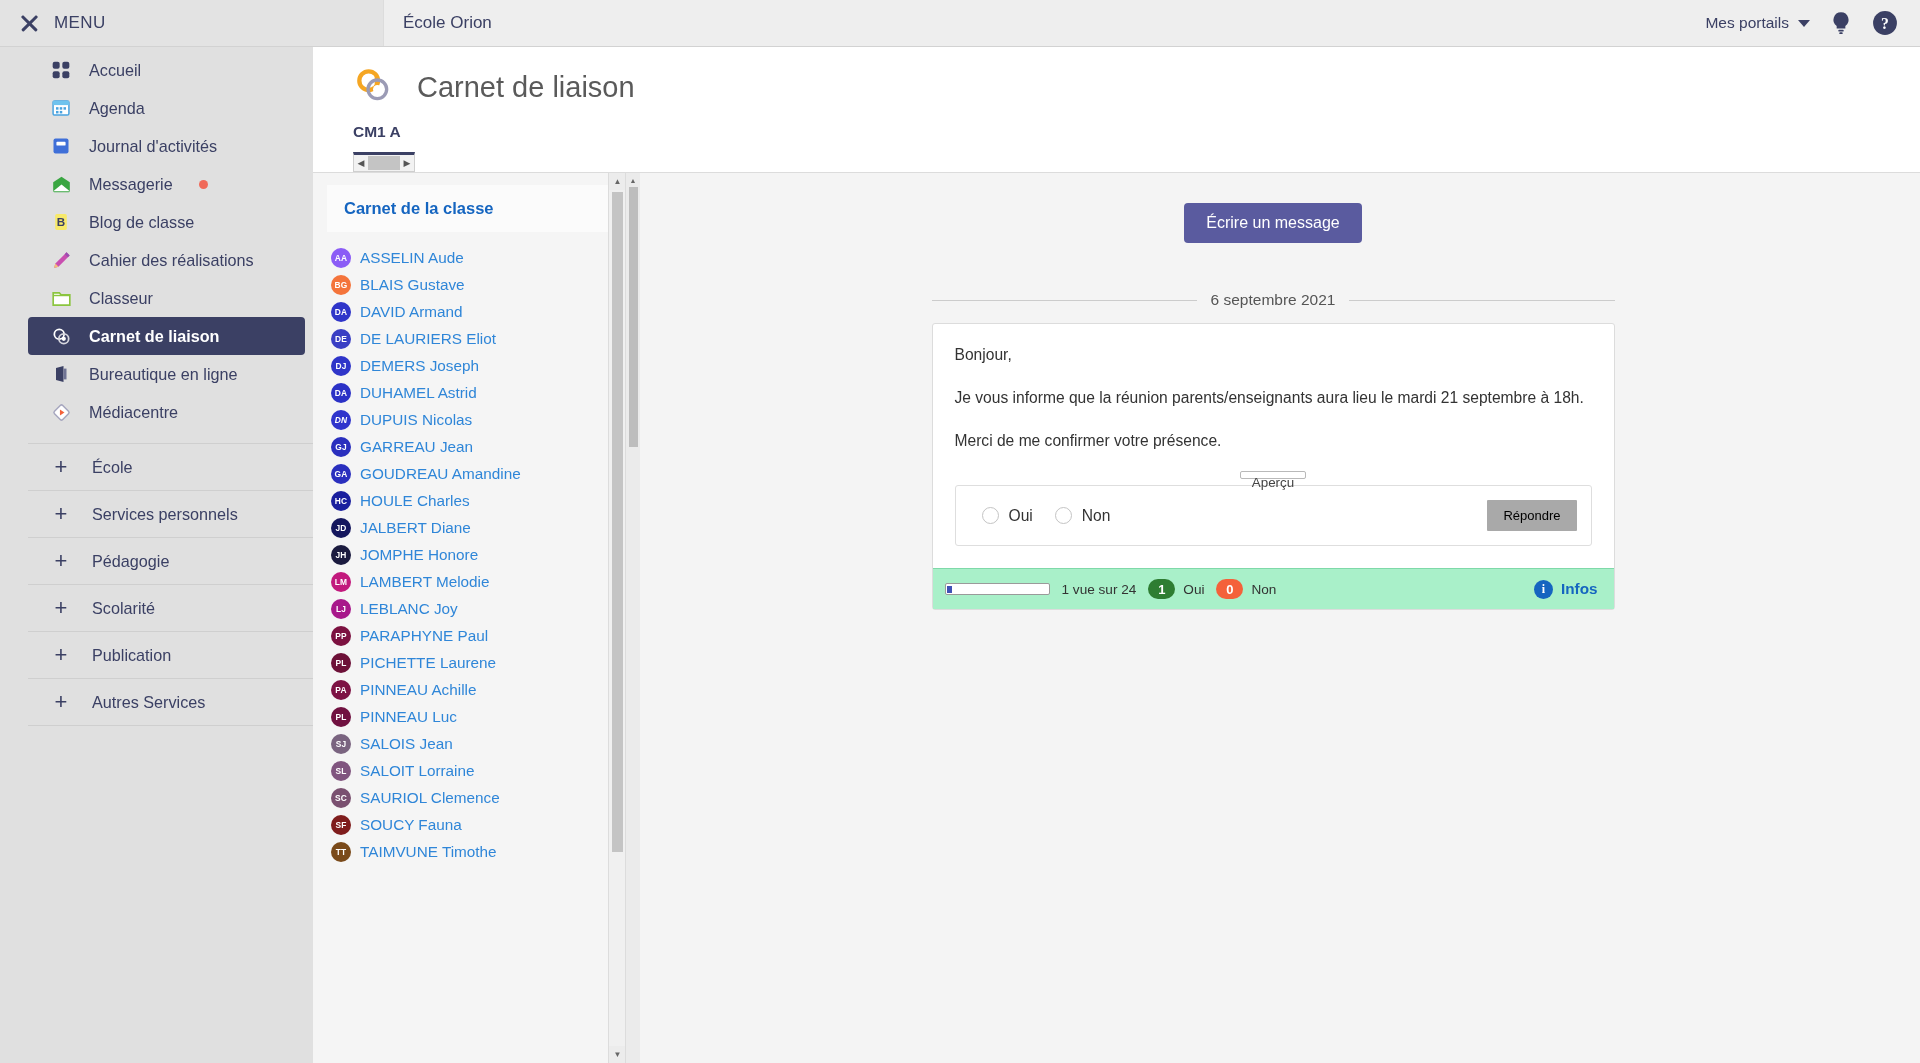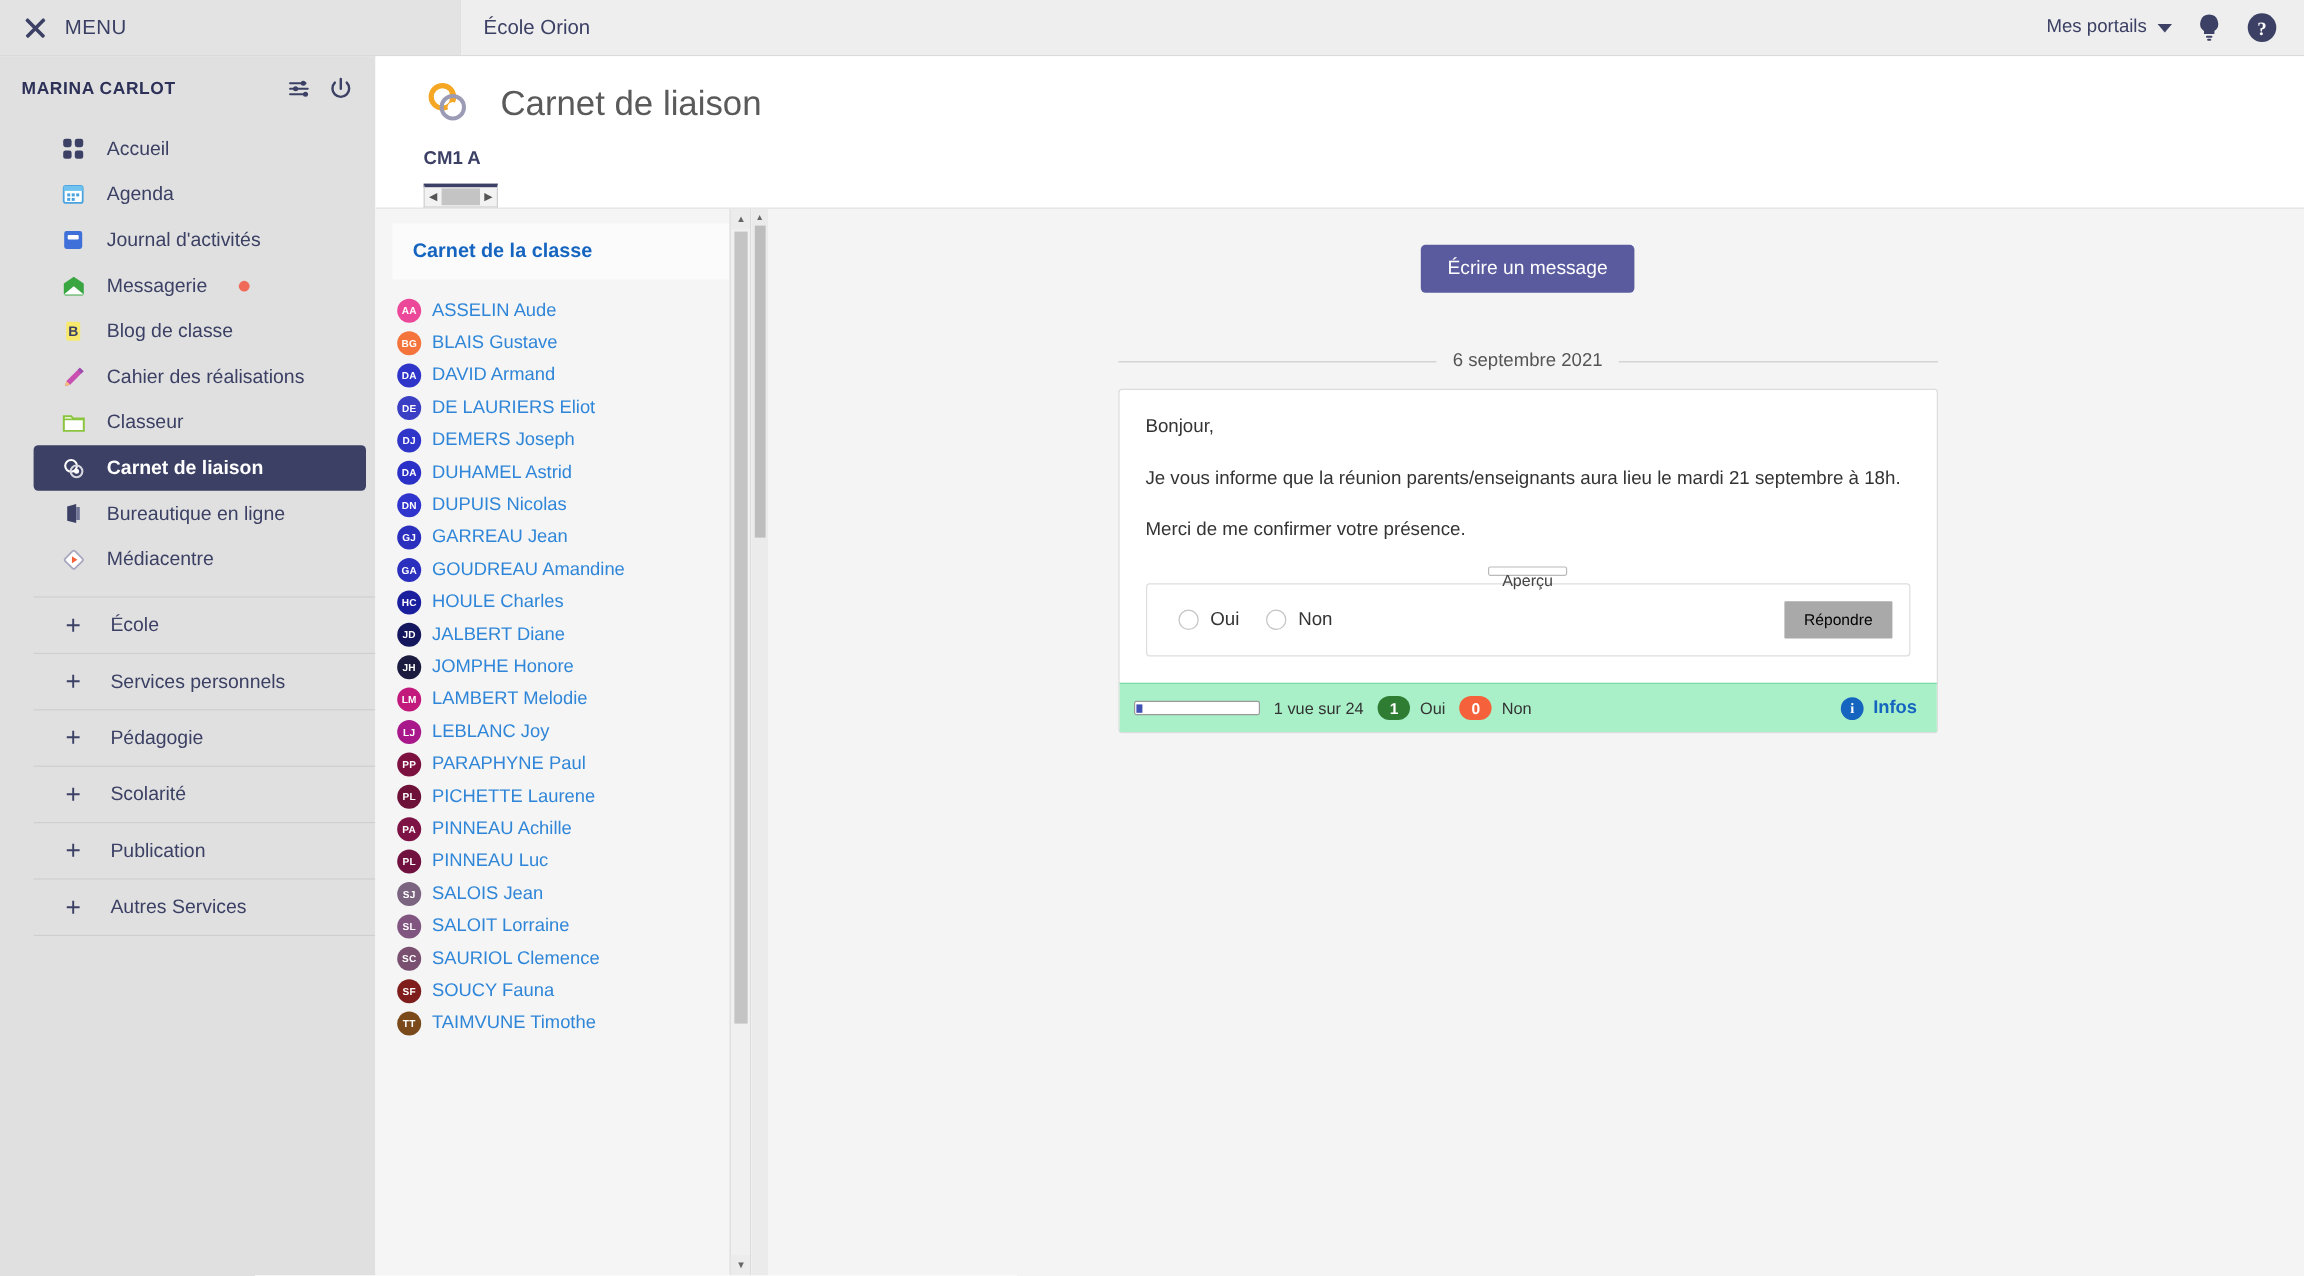--- a/index.html
+++ b/index.html
@@ -287,39 +287,20 @@
           <circle cx="12" cy="12" r="11" fill="#3b4064"></circle>
           <text x="12" y="17.4" text-anchor="middle" font-size="14.5" font-weight="bold" fill="#fff" font-family="Liberation Serif, serif">?</text>
         </svg>
     </span>
   </div>
 </div>
 
 <div class="wrap">
 
   <div class="sidebar">
-    <div class="user-row">
-      <span class="user-name">MARINA CARLOT</span>
-      <span class="user-icon">
-        <svg viewBox="0 0 24 24" width="22" height="22">
-            <g stroke="#3b4064" stroke-width="1.9" stroke-linecap="round">
-              <path d="M3 7h14M3 12h16M3 17h12"></path>
-            </g>
-            <circle cx="15" cy="7" r="2.3" fill="#3b4064"></circle>
-            <circle cx="8" cy="12" r="2.3" fill="#3b4064"></circle>
-            <circle cx="17" cy="17" r="2.3" fill="#3b4064"></circle>
-          </svg>
-      </span>
-      <span class="user-icon">
-        <svg viewBox="0 0 24 24" width="22" height="22">
-            <path d="M12 3v9" stroke="#3b4064" stroke-width="2.2" stroke-linecap="round"></path>
-            <path d="M6.6 6.4a7.6 7.6 0 1 0 10.8 0" fill="none" stroke="#3b4064" stroke-width="2.2" stroke-linecap="round"></path>
-          </svg>
-      </span>
-    </div>
 
     <div class="nav">
 
       <div class="nav-item">
         <span class="nav-ic">
           <svg viewBox="0 0 24 24" width="20" height="20">
               <rect x="2" y="2" width="8.4" height="8.4" rx="2.4" fill="#3b4064"></rect>
               <rect x="13.6" y="2" width="8.4" height="8.4" rx="2.4" fill="#3b4064"></rect>
               <rect x="2" y="13.6" width="8.4" height="8.4" rx="2.4" fill="#3b4064"></rect>
               <rect x="13.6" y="13.6" width="8.4" height="8.4" rx="2.4" fill="#3b4064"></rect>
@@ -482,21 +463,21 @@
       </div>
     </div>
 
     <div class="content">
 
       <div class="students">
         <div class="students-inner">
           <div class="class-head">Carnet de la classe</div>
           <div id="stu-list">
               <div class="stu">
-                <span class="avatar" style="background: #ec4899;">AA</span>
+                <span class="avatar" style="background: #8b5cf6;">AA</span>
                 <span class="stu-name">ASSELIN Aude</span>
               </div>
               <div class="stu">
                 <span class="avatar" style="background: rgb(244, 116, 59);">BG</span>
                 <span class="stu-name">BLAIS Gustave</span>
               </div>
               <div class="stu">
                 <span class="avatar" style="background: rgb(47, 53, 201);">DA</span>
                 <span class="stu-name">DAVID Armand</span>
               </div>
@@ -506,21 +487,21 @@
               </div>
               <div class="stu">
                 <span class="avatar" style="background: rgb(47, 53, 201);">DJ</span>
                 <span class="stu-name">DEMERS Joseph</span>
               </div>
               <div class="stu">
                 <span class="avatar" style="background: rgb(43, 49, 198);">DA</span>
                 <span class="stu-name">DUHAMEL Astrid</span>
               </div>
               <div class="stu">
-                <span class="avatar" style="background: rgb(47, 52, 204);">DN</span>
+                <span class="avatar" style="background: rgb(47, 52, 204); font-style: italic;">DN</span>
                 <span class="stu-name">DUPUIS Nicolas</span>
               </div>
               <div class="stu">
                 <span class="avatar" style="background: rgb(42, 47, 190);">GJ</span>
                 <span class="stu-name">GARREAU Jean</span>
               </div>
               <div class="stu">
                 <span class="avatar" style="background: rgb(42, 47, 190);">GA</span>
                 <span class="stu-name">GOUDREAU Amandine</span>
               </div>

